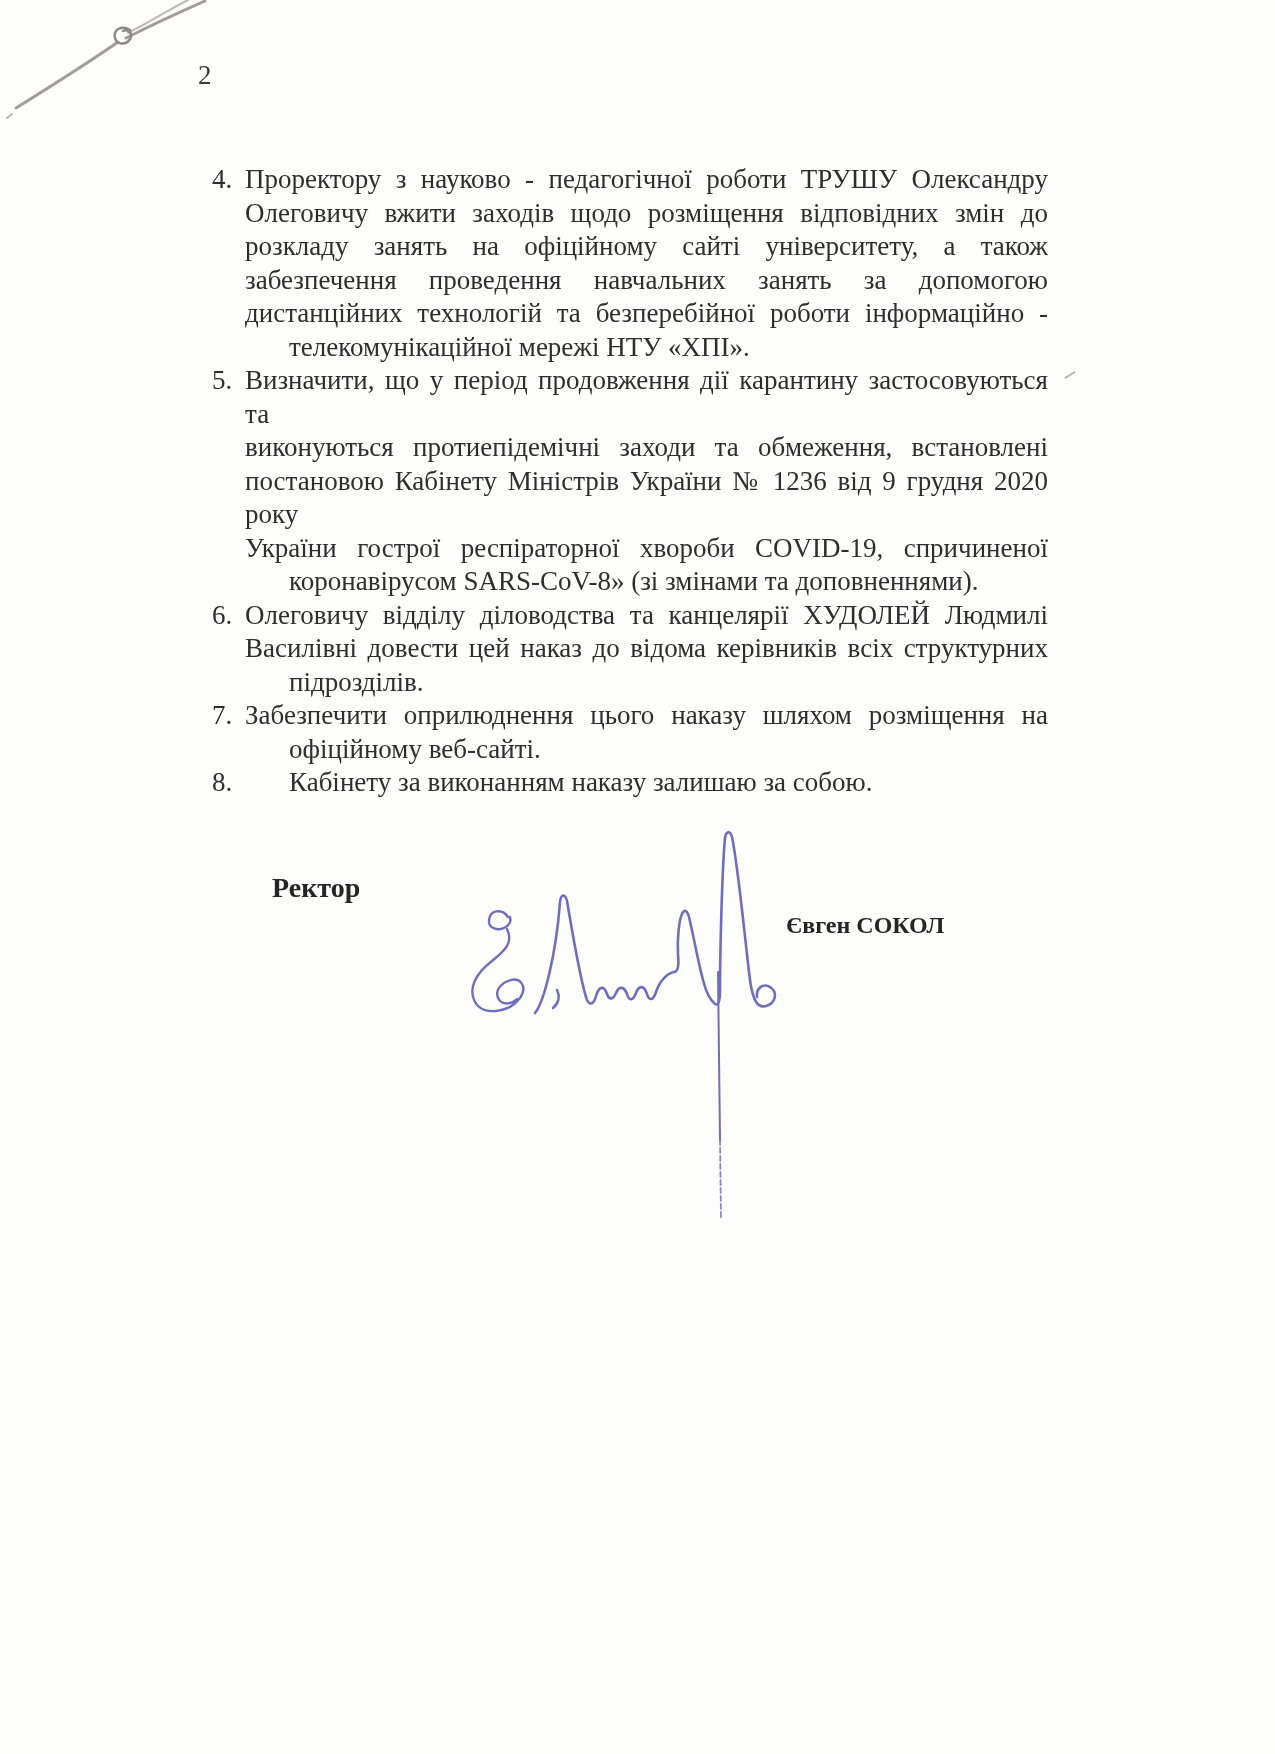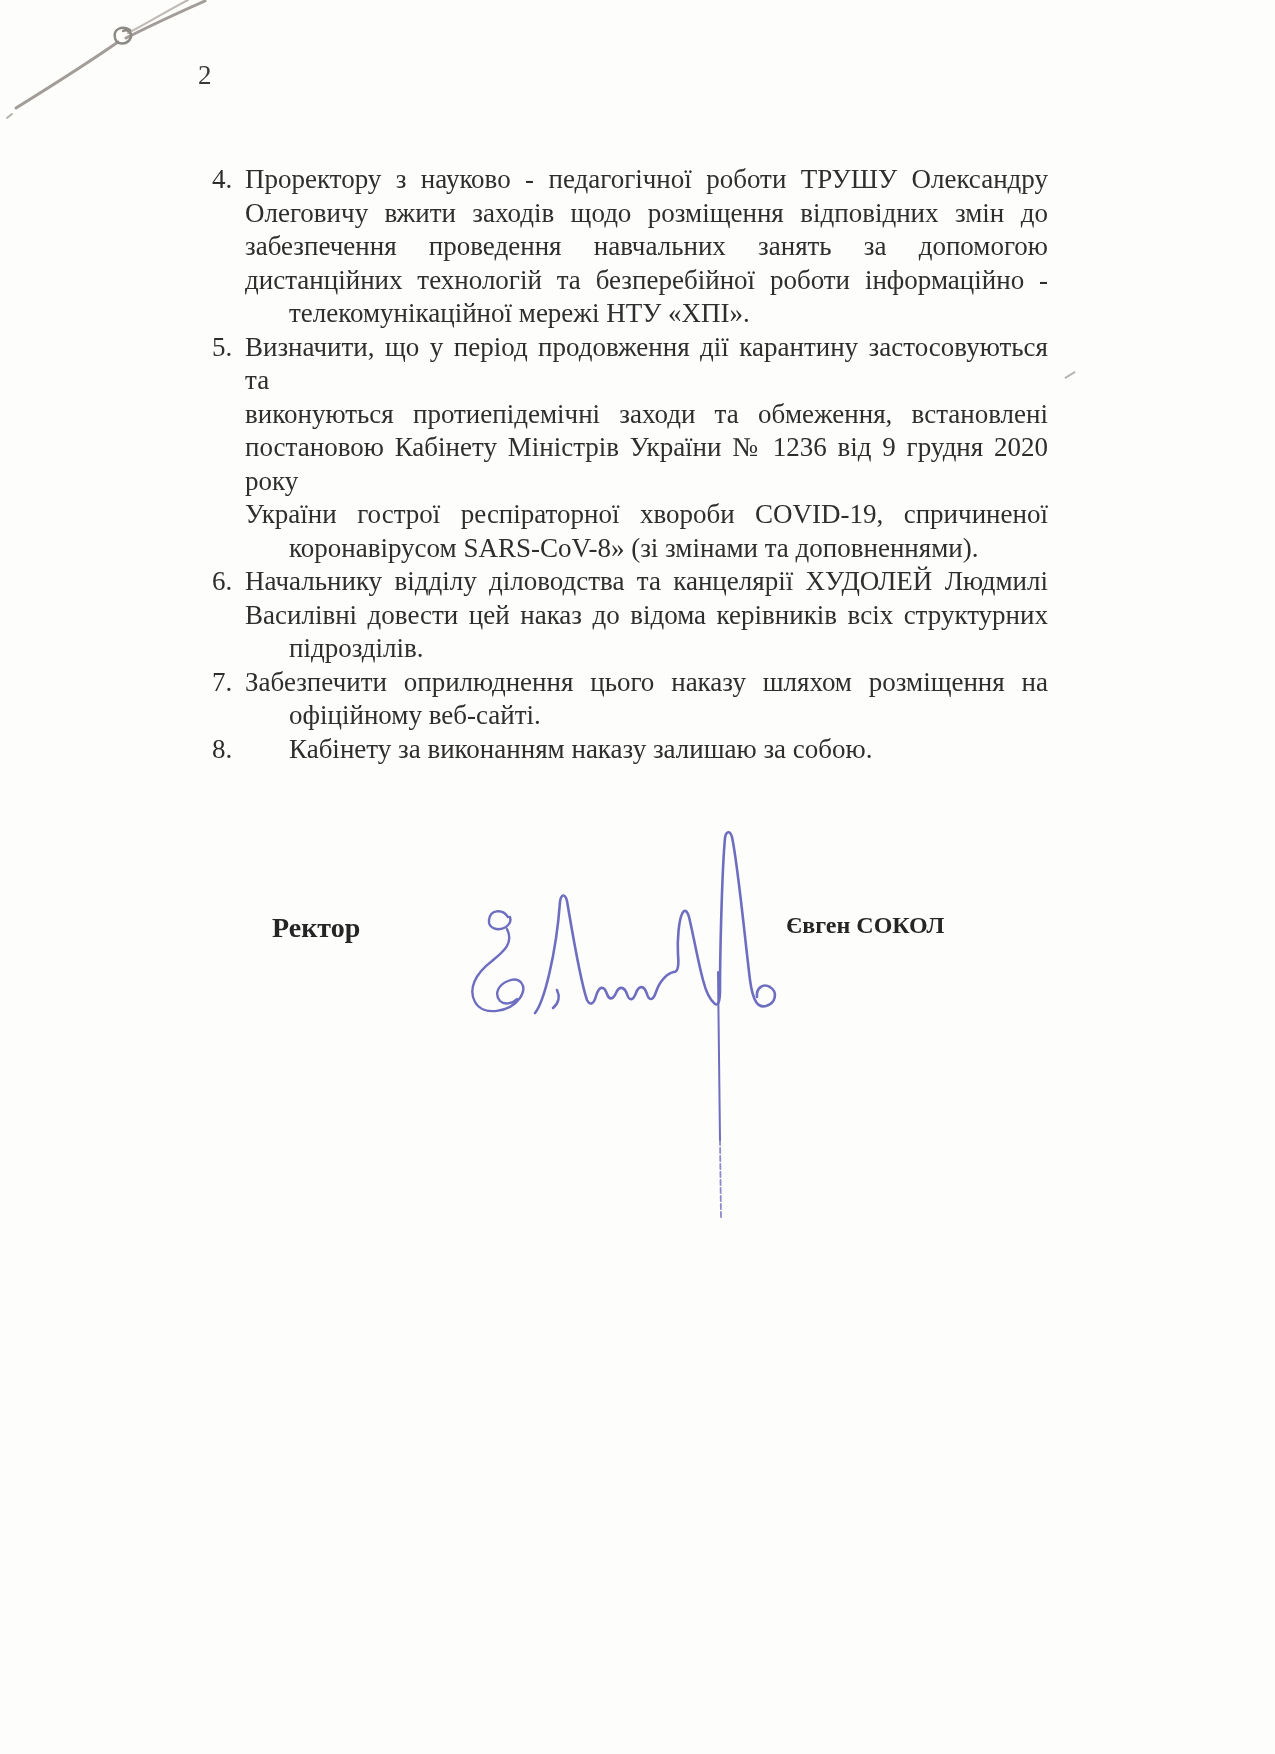--- a/index.html
+++ b/index.html
@@ -28,21 +28,21 @@
     font-size: 27px;
     line-height: 33.5px;
   }
   .order-item { display: grid; grid-template-columns: 33px 1fr; }
   .order-item .num { text-align: left; }
   .jline { text-align: justify; text-align-last: justify; }
   .lline { text-align: left; margin-left: 44px; }
   .sig-role {
     position: absolute;
     left: 272px;
-    top: 912px;
+    top: 872px;
     font-size: 28px;
     font-weight: bold;
     color: #252525;
   }
   .sig-name {
     position: absolute;
     left: 786px;
     top: 912px;
     font-size: 24px;
     font-weight: bold;
@@ -77,41 +77,42 @@
 
   <div class="page-number">2</div>
 
   <div class="order-list">
 
     <div class="order-item">
       <div class="num">4.</div>
       <div class="item-lines">
         <div class="jline">Проректору з науково - педагогічної роботи ТРУШУ Олександру</div>
         <div class="jline">Олеговичу вжити заходів щодо розміщення відповідних змін до</div>
+        <div class="jline">розкладу занять на офіційному сайті університету, а також</div>
         <div class="jline">забезпечення проведення навчальних занять за допомогою</div>
         <div class="jline">дистанційних технологій та безперебійної роботи інформаційно -</div>
         <div class="lline">телекомунікаційної мережі НТУ «ХПІ».</div>
       </div>
     </div>
 
     <div class="order-item">
       <div class="num">5.</div>
       <div class="item-lines">
         <div class="jline">Визначити, що у період продовження дії карантину застосовуються та</div>
         <div class="jline">виконуються протиепідемічні заходи та обмеження, встановлені</div>
         <div class="jline">постановою Кабінету Міністрів України № 1236 від 9 грудня 2020 року</div>
         <div class="jline">України гострої респіраторної хвороби COVID-19, спричиненої</div>
         <div class="lline">коронавірусом SARS-CoV-8» (зі змінами та доповненнями).</div>
       </div>
     </div>
 
     <div class="order-item">
       <div class="num">6.</div>
       <div class="item-lines">
-        <div class="jline">Начальнику відділу діловодства та канцелярії ХУДОЛЕЙ Людмилі</div>
+        <div class="jline">Олеговичу відділу діловодства та канцелярії ХУДОЛЕЙ Людмилі</div>
         <div class="jline">Василівні довести цей наказ до відома керівників всіх структурних</div>
         <div class="lline">підрозділів.</div>
       </div>
     </div>
 
     <div class="order-item">
       <div class="num">7.</div>
       <div class="item-lines">
         <div class="jline">Забезпечити оприлюднення цього наказу шляхом розміщення на</div>
         <div class="lline">офіційному веб-сайті.</div>

